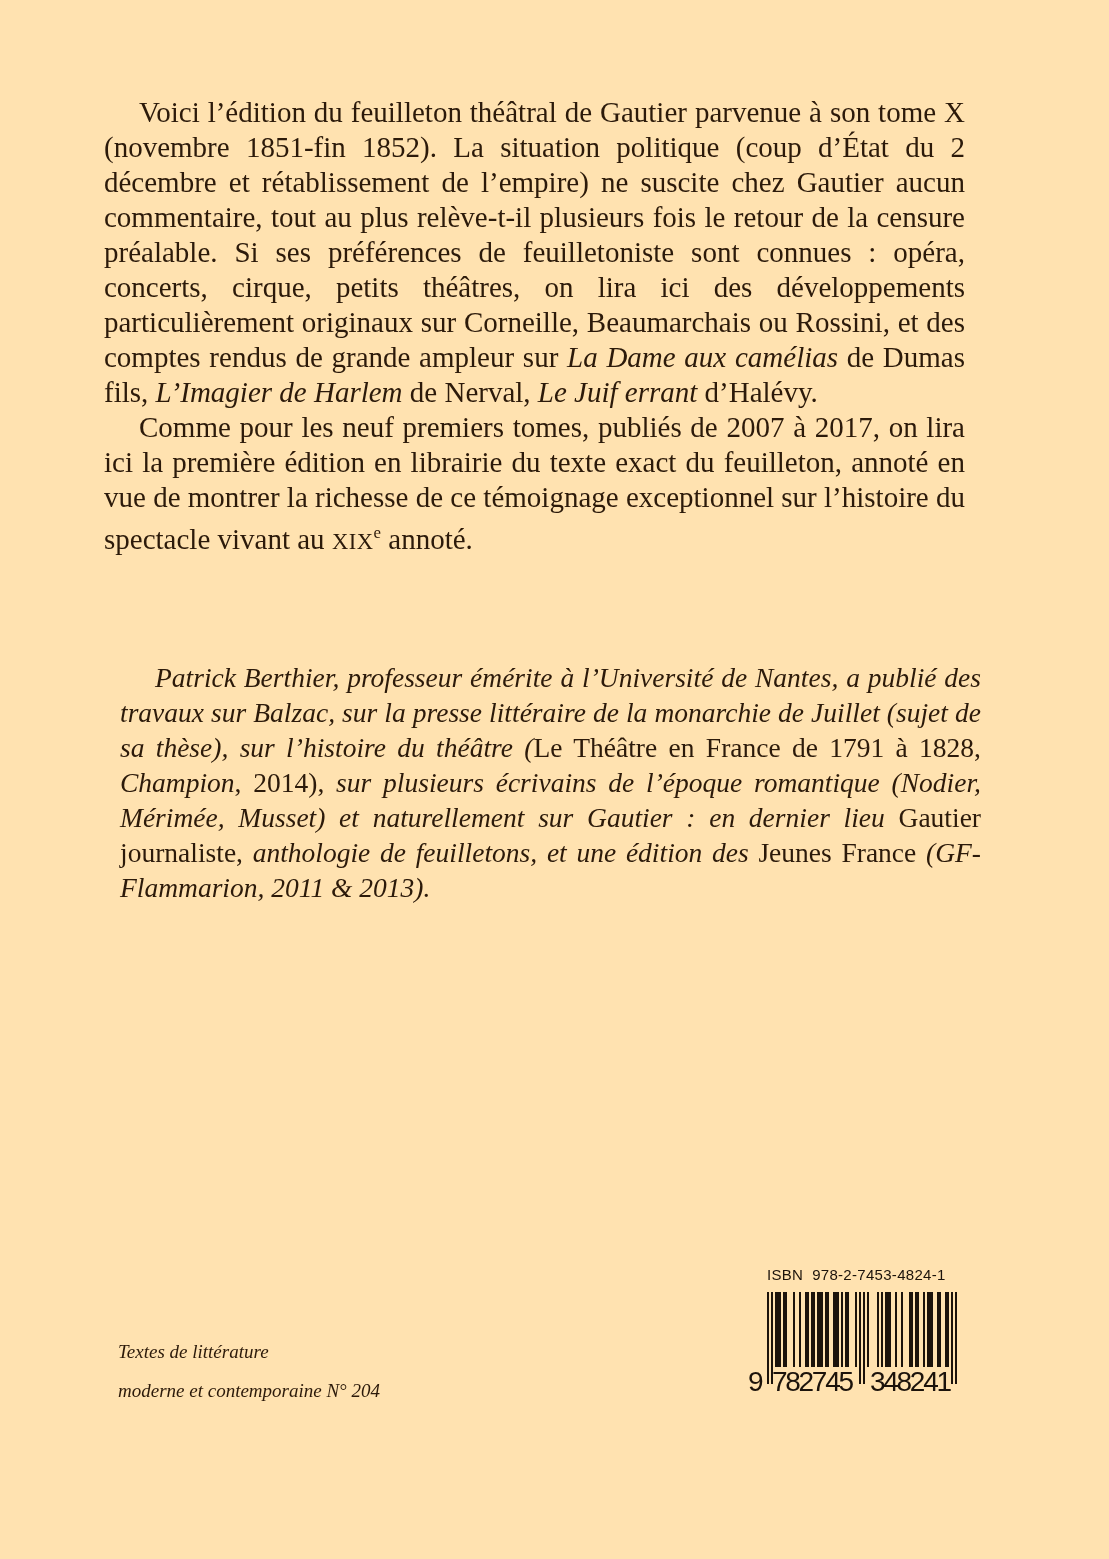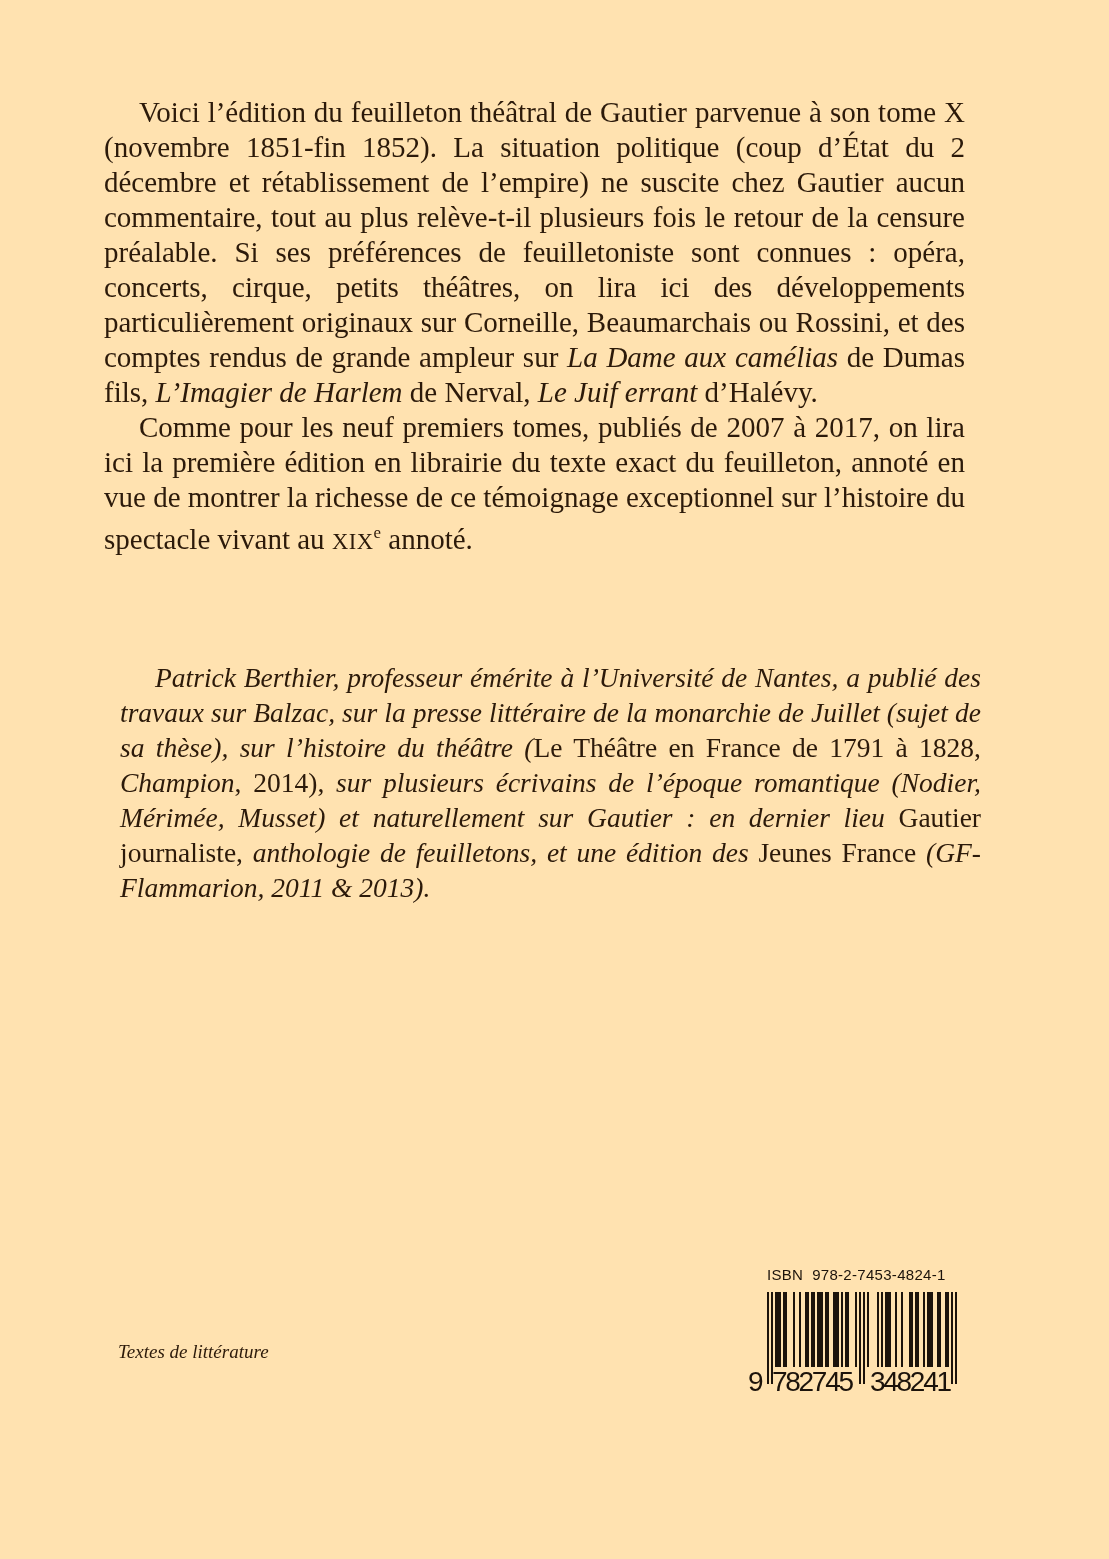--- a/index.html
+++ b/index.html
@@ -45,20 +45,21 @@
     <p><span class="run-n">Voici l’édition du feuilleton théâtral de Gautier parvenue à son tome X (novembre 1851-fin 1852). La situation politique (coup d’État du 2 décembre et rétablissement de l’empire) ne suscite chez Gautier aucun commentaire, tout au plus relève-t-il plusieurs fois le retour de la censure préalable. Si ses préférences de feuilletoniste sont connues : opéra, concerts, cirque, petits théâtres, on lira ici des développements particulièrement originaux sur Corneille, Beaumarchais ou Rossini, et des comptes rendus de grande ampleur sur </span><span class="run-i">La Dame aux camélias</span><span class="run-n"> de Dumas fils, </span><span class="run-i">L’Imagier de Harlem</span><span class="run-n"> de Nerval, </span><span class="run-i">Le Juif errant</span><span class="run-n"> d’Halévy.</span></p>
     <p><span class="run-n">Comme pour les neuf premiers tomes, publiés de 2007 à 2017, on lira ici la première édition en librairie du texte exact du feuilleton, annoté en vue de montrer la richesse de ce témoignage exceptionnel sur l’histoire du spectacle vivant au </span><span class="run-sc">XIX</span><span class="run-sup">e</span><span class="run-n"> annoté.</span></p>
   </div>
 
   <div class="bio">
     <p><span class="run-i">Patrick Berthier, professeur émérite à l’Université de Nantes, a publié des travaux sur Balzac, sur la presse littéraire de la monarchie de Juillet (sujet de sa thèse), sur l’histoire du théâtre (</span><span class="run-n">Le Théâtre en France de 1791 à 1828, </span><span class="run-i">Champion</span><span class="run-n">, 2014), </span><span class="run-i">sur plusieurs écrivains de l’époque romantique (Nodier, Mérimée, Musset) et naturellement sur Gautier : en dernier lieu </span><span class="run-n">Gautier journaliste, </span><span class="run-i">anthologie de feuilletons, et une édition des </span><span class="run-n">Jeunes France </span><span class="run-i">(GF-Flammarion, 2011 &amp; 2013).</span></p>
   </div>
 
   <div class="collection">
     <div>Textes de littérature</div>
+    <div>moderne et contemporaine N° 204</div>
   </div>
 
   <div class="isbn-label">ISBN  978-2-7453-4824-1</div>
 
   <div class="barcode">
     <svg id="barcode-svg" width="220" height="102" viewBox="0 0 220 102">
         <rect x="25" y="0" width="2" height="92"></rect>
         <rect x="29" y="0" width="2" height="92"></rect>
         <rect x="33" y="0" width="2" height="75"></rect>
         <rect x="35" y="0" width="2" height="75"></rect>

